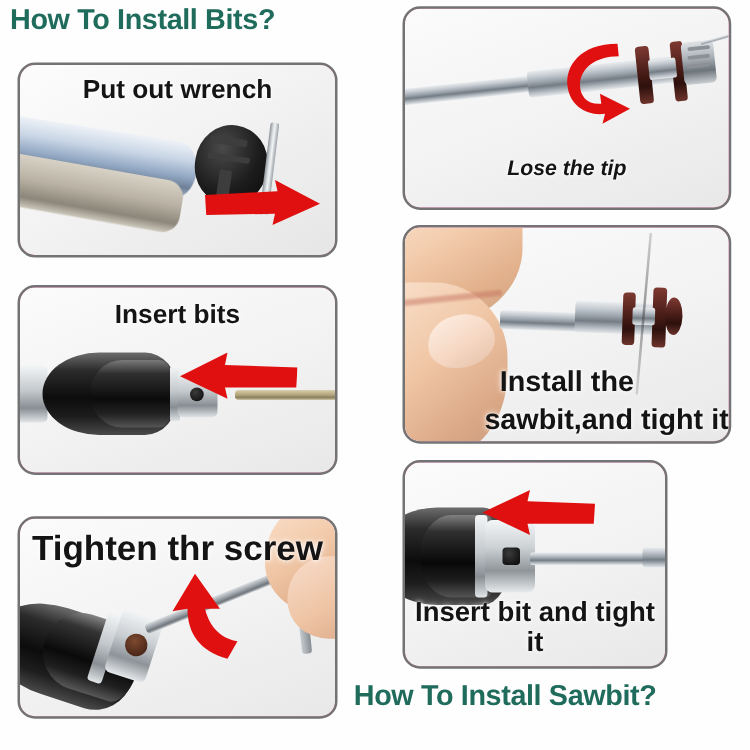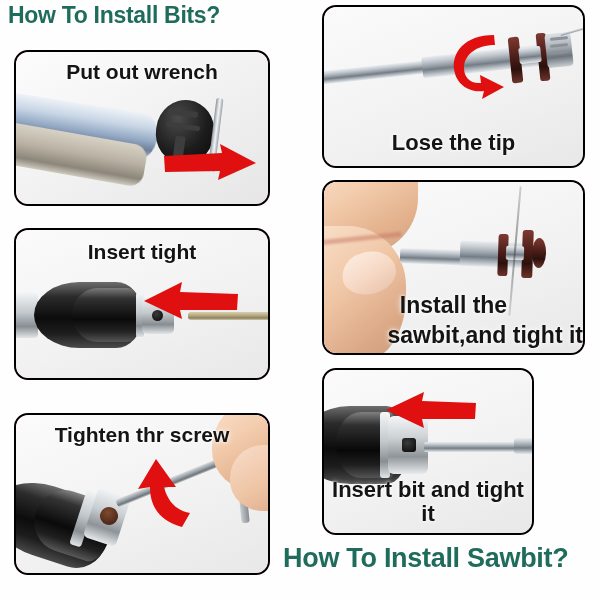--- a/index.html
+++ b/index.html
@@ -27,27 +27,27 @@
     white-space: nowrap;
   }
   #heading-top {
     left: 8px;
     top: 2px;
     font-size: 23px;
   }
   #heading-bottom {
     left: 283px;
     top: 543px;
-    font-size: 27px;
+    font-size: 23px;
   }
 
   
   .panel {
     position: absolute;
-    border: 2px solid #000000;
+    border: 2px solid #737373;
     border-radius: 14px;
     background: #f9a8d4;
     overflow: hidden;
     box-sizing: border-box;
   }
   .photo {
     position: absolute;
     inset: 0;
     overflow: hidden;
     border-radius: 12px;
@@ -210,21 +210,21 @@
     <div class="hp-slot" style="left:226px; top:44px; width:18px; height:3px; background:#8b9196; transform:rotate(-6deg);"></div>
 
     <div class="shaft" style="left:236px; top:22px; width:34px; height:3px; transform:rotate(-16deg); opacity:.65;"></div>
 
     <div class="arrow-right" style="left:122px; top:22px;">
       <svg class="arrow-svg" width="74" height="72" viewBox="0 0 74 72" aria-hidden="true">
         <path d="M48,6 C18,6 6,24 8,40 C10,56 24,64 38,62 L36,70 L58,58 L34,46 L35,54 C24,55 18,48 18,39 C18,26 30,16 49,16 Z" fill="#e01010"></path>
       </svg>
     </div>
   </div>
-  <div class="caption" style="bottom:10px; font-size:22px;">Lose the tip</div>
+  <div class="caption" style="bottom:22px; font-size:17px;font-style:italic;">Lose the tip</div>
 </div>
 
 <div class="panel" id="panel-3" style="left:14px; top:228px; width:256px; height:152px;">
   <div class="photo">
     <div class="bg-soft"></div>
 
     <div class="ring" style="left:-4px; top:62px; width:26px; height:46px; border-radius:4px;"></div>
 
     <div class="handle" style="left:18px; top:52px; width:108px; height:66px;
          border-radius:42% 24% 24% 42% / 50% 46% 46% 50%;"></div>
@@ -240,21 +240,21 @@
     <div style="position:absolute; left:172px; top:82px; width:84px; height:8px; border-radius:3px;
          background:linear-gradient(180deg,#d9cfae 0%,#b5a87f 45%,#8d8260 75%,#cfc6a6 100%);"></div>
     <div style="position:absolute; left:246px; top:80px; width:14px; height:12px; border-radius:50% 40% 40% 50%;
          background:linear-gradient(180deg,#e7e2cd,#9c9madow 60%,#8f8766);"></div>
     <div class="arrow-left" style="left:122px; top:52px;">
       <svg class="arrow-svg" width="100" height="40" viewBox="0 0 100 40" aria-hidden="true">
         <path d="M100,12 L42,10 L44,0 L6,19 L44,37 L42,28 L99,28 Z" fill="#e01010"></path>
       </svg>
     </div>
   </div>
-  <div class="caption" style="top:10px; font-size:21px;">Insert tight</div>
+  <div class="caption" style="top:10px; font-size:21px;">Insert bits</div>
 </div>
 
 <div class="panel" id="panel-4" style="left:322px; top:180px; width:263px; height:175px;">
   <div class="photo">
     <div class="bg-soft"></div>
 
     <div class="finger" style="left:-24px; top:-16px; width:118px; height:92px;
          border-radius:0 0 60% 48% / 0 0 70% 58%;"></div>
     <div class="finger" style="left:-30px; top:44px; width:112px; height:136px;
          border-radius:0 52% 40% 0 / 0 44% 48% 0;
@@ -306,21 +306,21 @@
     <div class="finger" style="left:214px; top:30px; width:72px; height:66px;
          border-radius:46% 40% 40% 46% / 50% 48% 46% 46%;
          background:linear-gradient(150deg,#f9ddcb 0%,#eec4a4 55%,#d8a585 100%);"></div>
 
     <div class="arrow-right" style="left:116px; top:40px;">
       <svg class="arrow-svg" width="70" height="76" viewBox="0 0 70 76" aria-hidden="true">
         <path d="M18,32 L6,34 L24,4 L44,32 L32,32 C36,48 46,56 58,58 L50,72 C28,66 18,52 18,32 Z" fill="#e01010"></path>
       </svg>
     </div>
   </div>
-  <div class="caption" style="top:8px; font-size:21px;">Tighten thr screw</div>
+  <div class="caption" style="top:8px; font-size:28px;">Tighten thr screw</div>
 </div>
 
 <div class="panel" id="panel-6" style="left:322px; top:368px; width:212px; height:167px;">
   <div class="photo">
     <div class="bg-soft"></div>
 
     <div class="handle" style="left:-24px; top:36px; width:108px; height:78px;
          border-radius:46% 20% 20% 46% / 50% 46% 46% 50%;"></div>
     <div class="handle" style="left:12px; top:42px; width:62px; height:66px;
          border-radius:40% 14% 14% 40% / 50% 46% 46% 50%;

